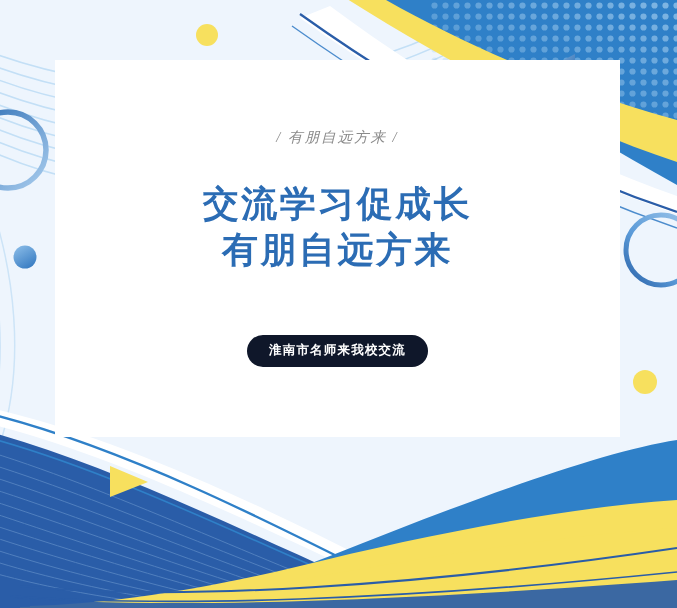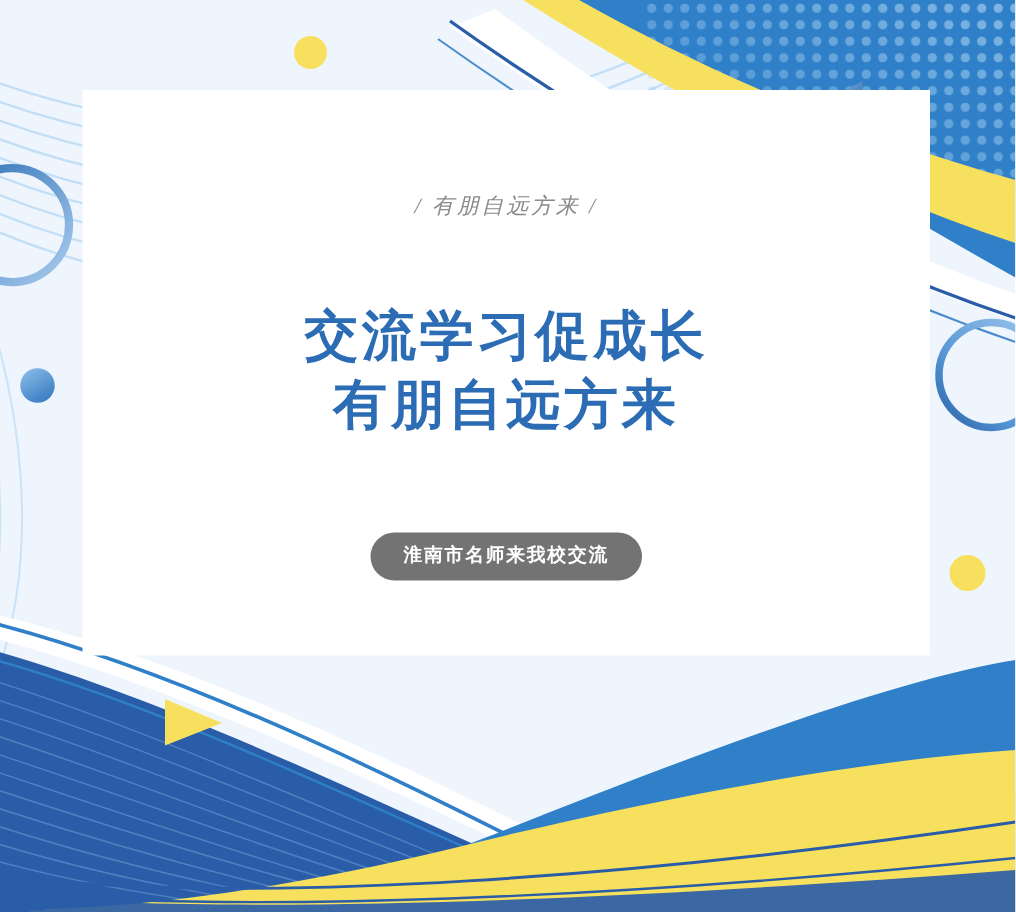--- a/index.html
+++ b/index.html
@@ -21,28 +21,28 @@
     position:absolute;left:55px;top:60px;width:565px;height:377px;
     display:flex;flex-direction:column;align-items:center;
     box-sizing:border-box;padding-top:68px;
   }
   .eyebrow{
     font-size:14.5px;letter-spacing:2px;color:#8a8a8a;
     font-style:italic;font-weight:400;white-space:nowrap;
     font-family:"Liberation Serif","DejaVu Serif",serif;
   }
   .title{
-    margin-top:54px;text-align:center;line-height:1.28;
+    margin-top:34px;text-align:center;line-height:1.28;
     font-size:36px;font-weight:bold;color:#2b6cb4;
     letter-spacing:2.5px;white-space:nowrap;
   }
   .title-line{display:block;}
   .badge{
     margin-top:62px;
-    background:#737373;color:#ffffff;
+    background:#0f172a;color:#ffffff;
     font-size:12.5px;font-weight:bold;letter-spacing:1.2px;
     padding:7px 22px 8px 22px;border-radius:40px;white-space:nowrap;
   }
 </style>
 </head>
 <body>
 
 <div id="poster">
 
   <svg id="bg-svg" viewBox="0 0 677 608">

